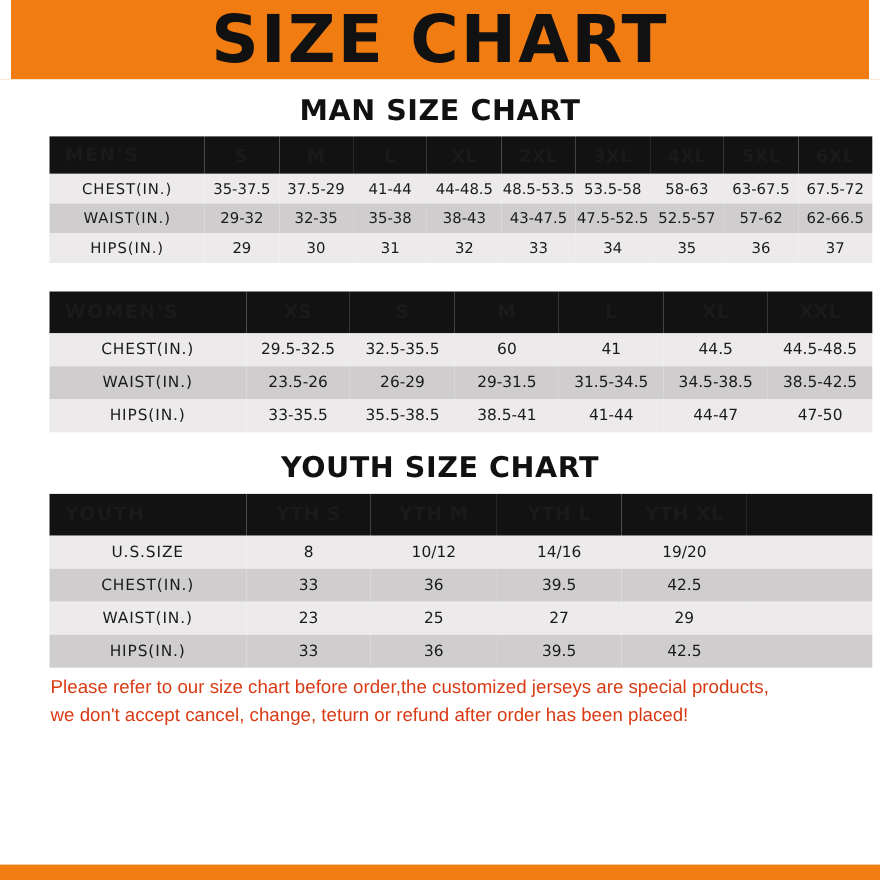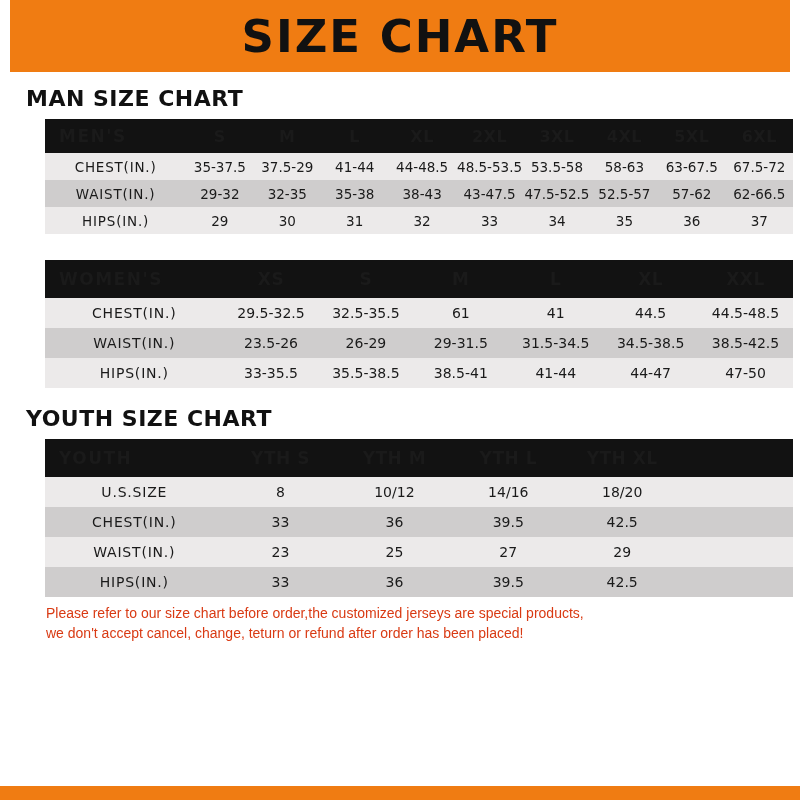--- a/index.html
+++ b/index.html
@@ -27,44 +27,44 @@
     position: relative;
     height: 72px;
     background: #f07c12;
     display: flex;
     align-items: center;
     justify-content: center;
   }
   .banner-title {
     font-family: "DejaVu Sans", sans-serif;
     font-weight: bold;
-    font-size: 45px;
+    font-size: 60px;
     letter-spacing: 2px;
     color: #111111;
     line-height: 1;
     text-align: left;
   }
   .banner-edge-left,
   .banner-edge-right {
     position: absolute;
     top: 0;
     bottom: 0;
     width: 10px;
     background: #ffffff;
   }
   .banner-edge-left { left: 0; }
   .banner-edge-right { right: 0; }
 
   
   .section-title {
     font-family: "DejaVu Sans", sans-serif;
     font-weight: bold;
-    font-size: 22px;
+    font-size: 26px;
     color: #111111;
-    text-align: left;
+    text-align: center;
     letter-spacing: 0.5px;
   }
   .content {
     flex: 1;
     padding: 0 26px;
     box-sizing: border-box;
   }
   .section { }
   table.sz {
     width: 100%;
@@ -107,21 +107,21 @@
   }
   
   .women .sz tbody td, .youth .sz tbody td { height: 30px; font-size: 14px; }
   .women .hdr-row th, .youth .hdr-row th { height: 38px; font-size: 17px; }
 
   
   .note {
     padding: 6px 20px 0 20px;
     color: #d93a13;
     font-family: "Liberation Sans", sans-serif;
-    font-size: 14px;
+    font-size: 17px;
     line-height: 1.45;
     text-align: left;
   }
   .note-line { display: block; }
   .bottom-strip {
     height: 14px;
     background: #f07c12;
     margin-top: 6px;
   }
   .spacer-8 { height: 8px; }
@@ -216,21 +216,21 @@
             <th>L</th>
             <th>XL</th>
             <th>XXL</th>
           </tr>
         </thead>
         <tbody>
           <tr class="row-light">
             <td class="lead">CHEST(IN.)</td>
             <td>29.5-32.5</td>
             <td>32.5-35.5</td>
-            <td>61</td>
+            <td>60</td>
             <td>41</td>
             <td>44.5</td>
             <td>44.5-48.5</td>
           </tr>
           <tr class="row-dark">
             <td class="lead">WAIST(IN.)</td>
             <td>23.5-26</td>
             <td>26-29</td>
             <td>29-31.5</td>
             <td>31.5-34.5</td>
@@ -265,21 +265,21 @@
             <th>YTH XL</th>
             <th></th>
           </tr>
         </thead>
         <tbody>
           <tr class="row-light">
             <td class="lead">U.S.SIZE</td>
             <td>8</td>
             <td>10/12</td>
             <td>14/16</td>
-            <td>18/20</td>
+            <td>19/20</td>
             <td></td>
           </tr>
           <tr class="row-dark">
             <td class="lead">CHEST(IN.)</td>
             <td>33</td>
             <td>36</td>
             <td>39.5</td>
             <td>42.5</td>
             <td></td>
           </tr>

